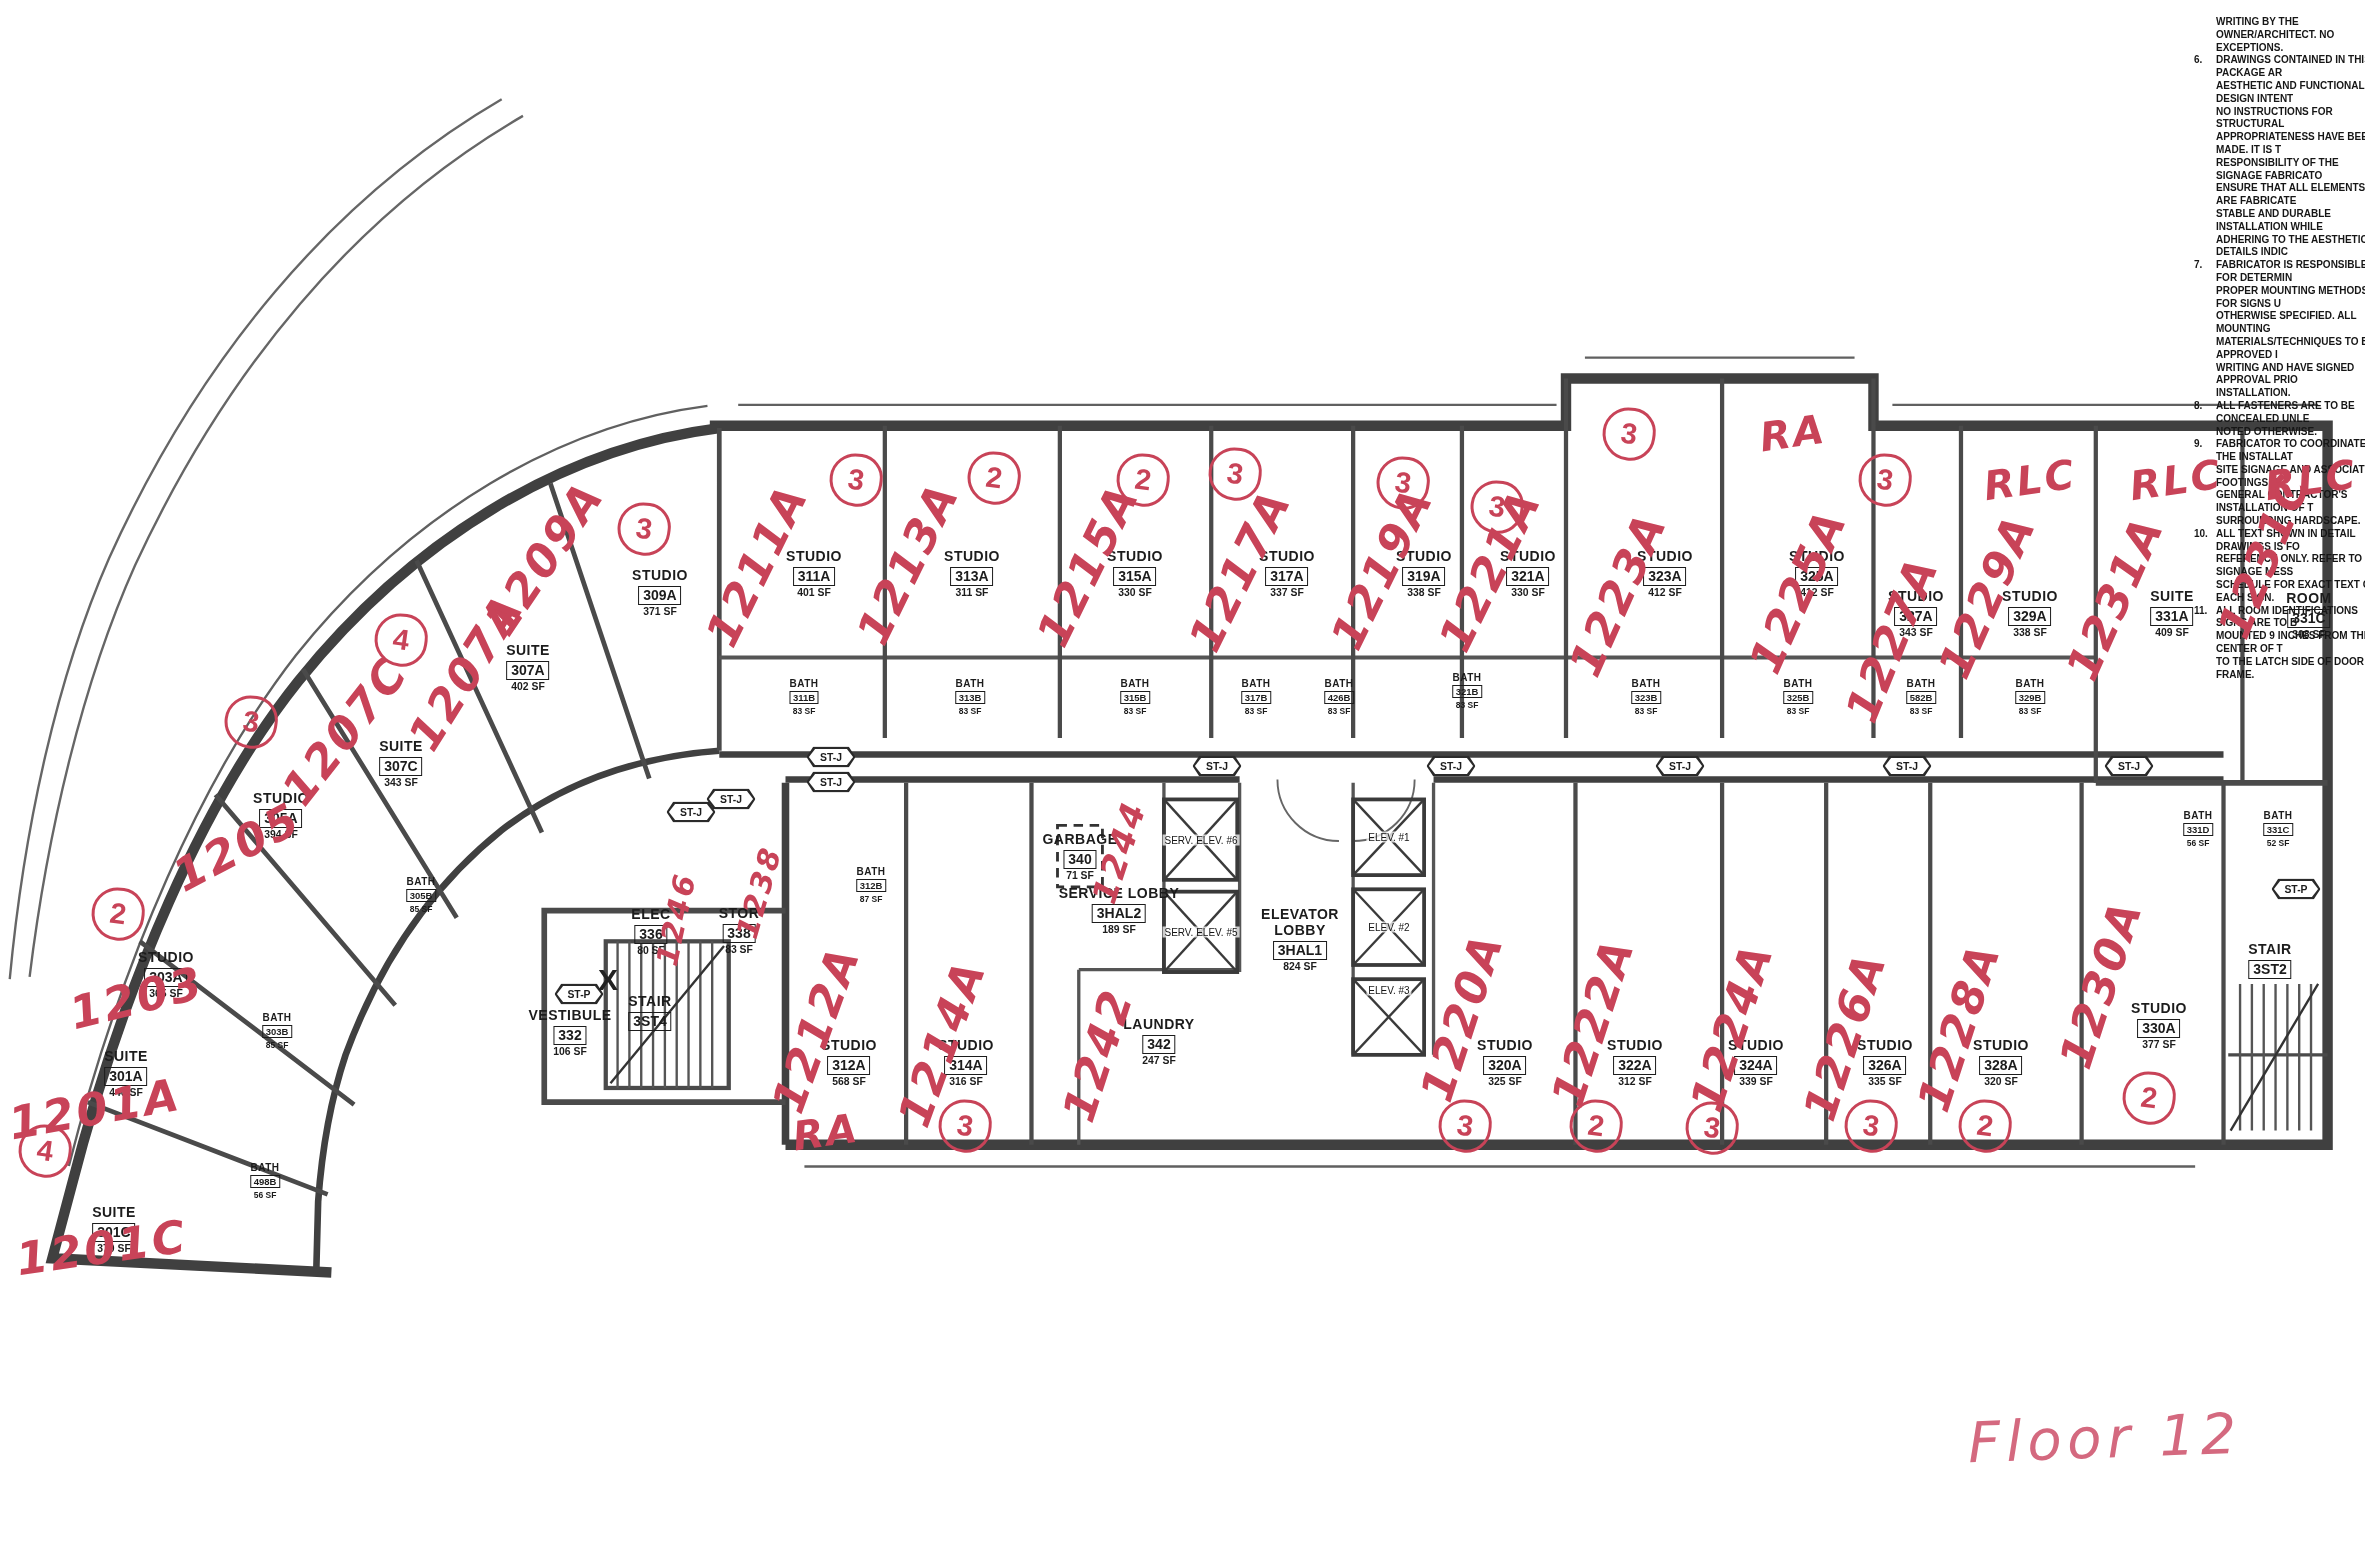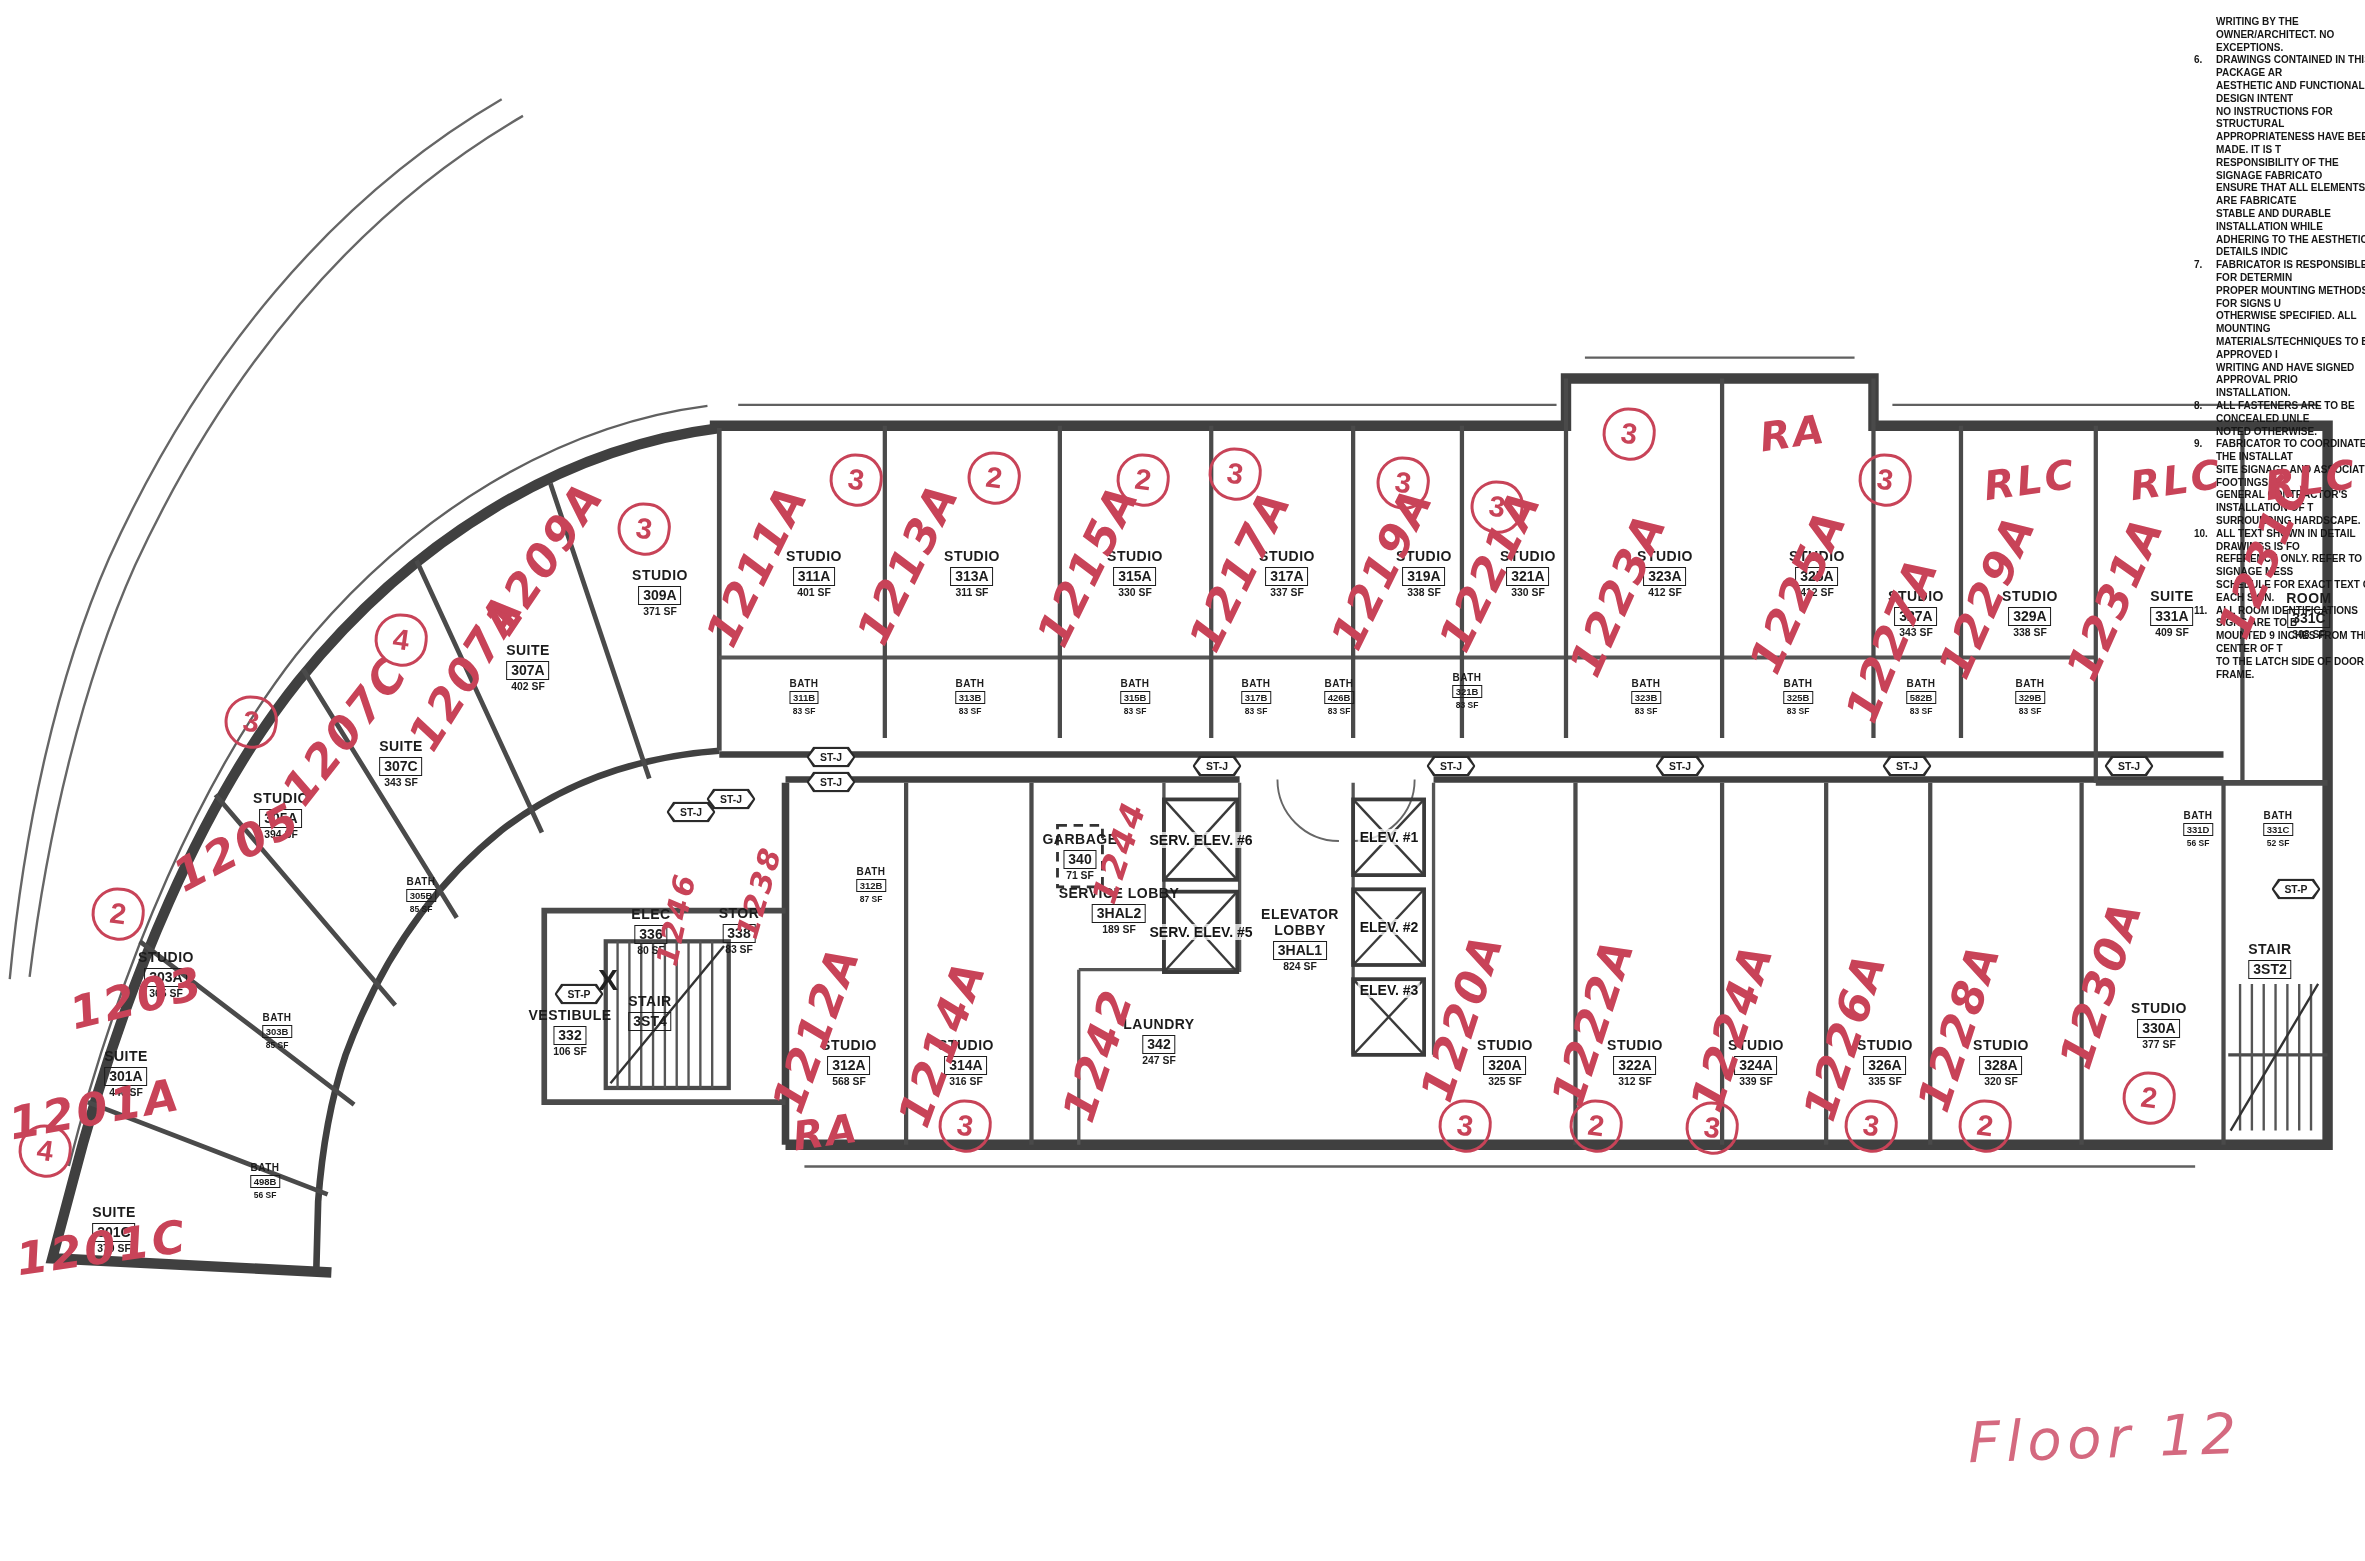--- a/index.html
+++ b/index.html
@@ -18,21 +18,21 @@
   .circ{position:absolute;width:53px;height:53px;border:3.8px solid var(--red);
         border-radius:52% 48% 50% 54%;box-sizing:border-box;display:flex;align-items:center;justify-content:center;
         font-size:29px;font-weight:bold;color:var(--red);transform:translate(-50%,-50%) rotate(8deg);z-index:6;}
   .rmark{position:absolute;color:var(--red);font-size:40px;font-weight:600;font-style:italic;letter-spacing:2.4px;
         transform:translate(-50%,-50%) rotate(-8deg);z-index:6;font-family:"DejaVu Sans",sans-serif;white-space:nowrap;}
   .hex{position:absolute;width:49px;height:21px;transform:translate(-50%,-50%);
        clip-path:polygon(14% 0,86% 0,100% 50%,86% 100%,14% 100%,0 50%);background:#2a2a2a;
        display:flex;align-items:center;justify-content:center;z-index:5;}
   .hex .in{position:absolute;inset:2.4px;background:#fff;clip-path:polygon(14% 0,86% 0,100% 50%,86% 100%,14% 100%,0 50%);}
   .hex .tx{position:relative;font-size:10.4px;font-weight:bold;color:#1c1c1c;z-index:1;}
-  .elbl{position:absolute;transform:translate(-50%,-50%);font-size:14px;font-weight:bold;color:#141414;
+  .elbl{position:absolute;transform:translate(-50%,-50%);font-size:10px;font-weight:normal;color:#141414;
         white-space:nowrap;z-index:5;background:rgba(255,255,255,.75);padding:0 1.9px;}
   .xmark{position:absolute;font-size:30px;font-weight:bold;color:#222;transform:translate(-50%,-50%);z-index:5;}
   #notes{position:absolute;left:2194px;top:16px;width:190px;font-weight:bold;font-size:10px;line-height:12.8px;color:#161616;z-index:4;}
   .nrow{display:flex;}
   .nrow .nn{width:22px;flex:none;}
   .nrow .nt{flex:1;}
   #floor{position:absolute;left:2105px;top:1438px;transform:translate(-50%,-50%) rotate(-2deg);
          font-size:56px;color:#d4697f;font-style:italic;letter-spacing:5.7px;z-index:7;font-family:"DejaVu Sans",sans-serif;}
 </style>
 </head>

